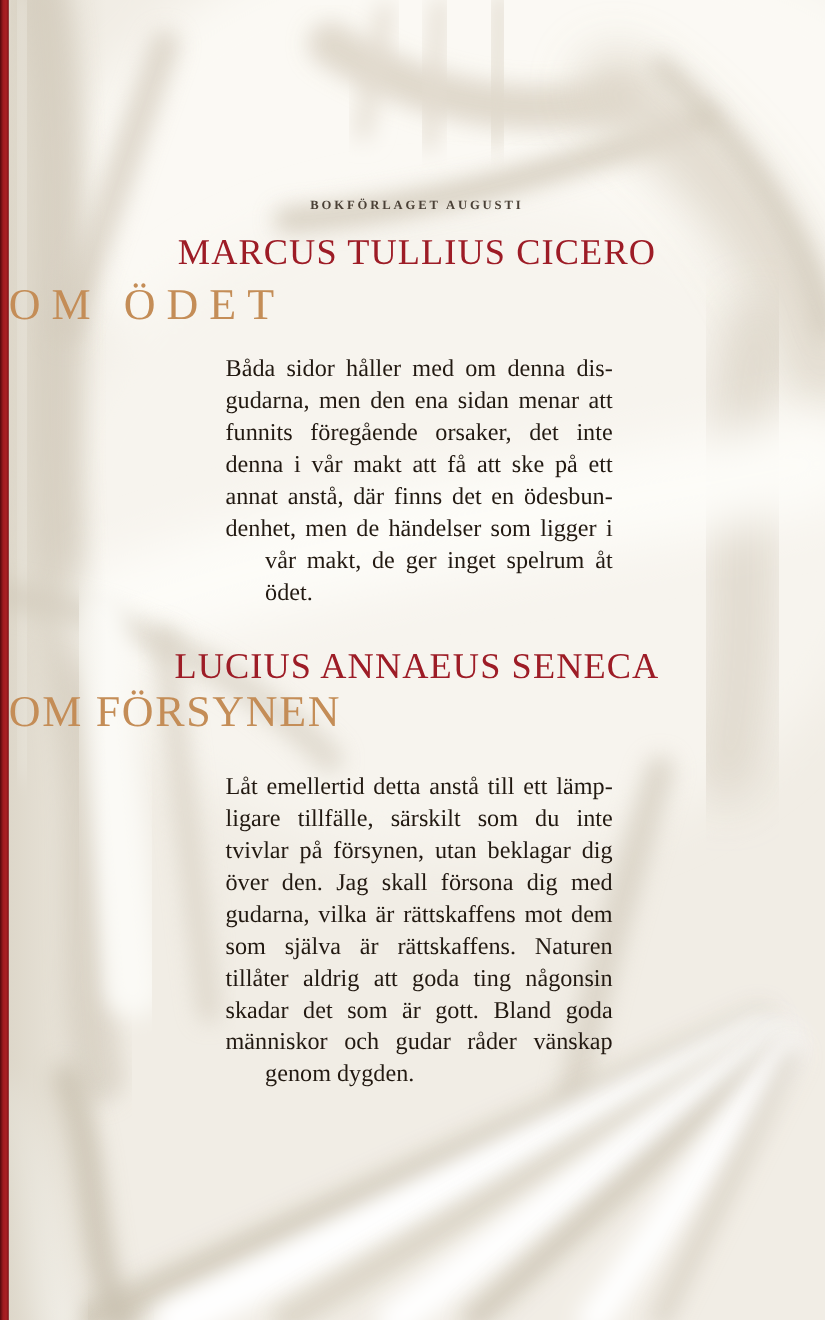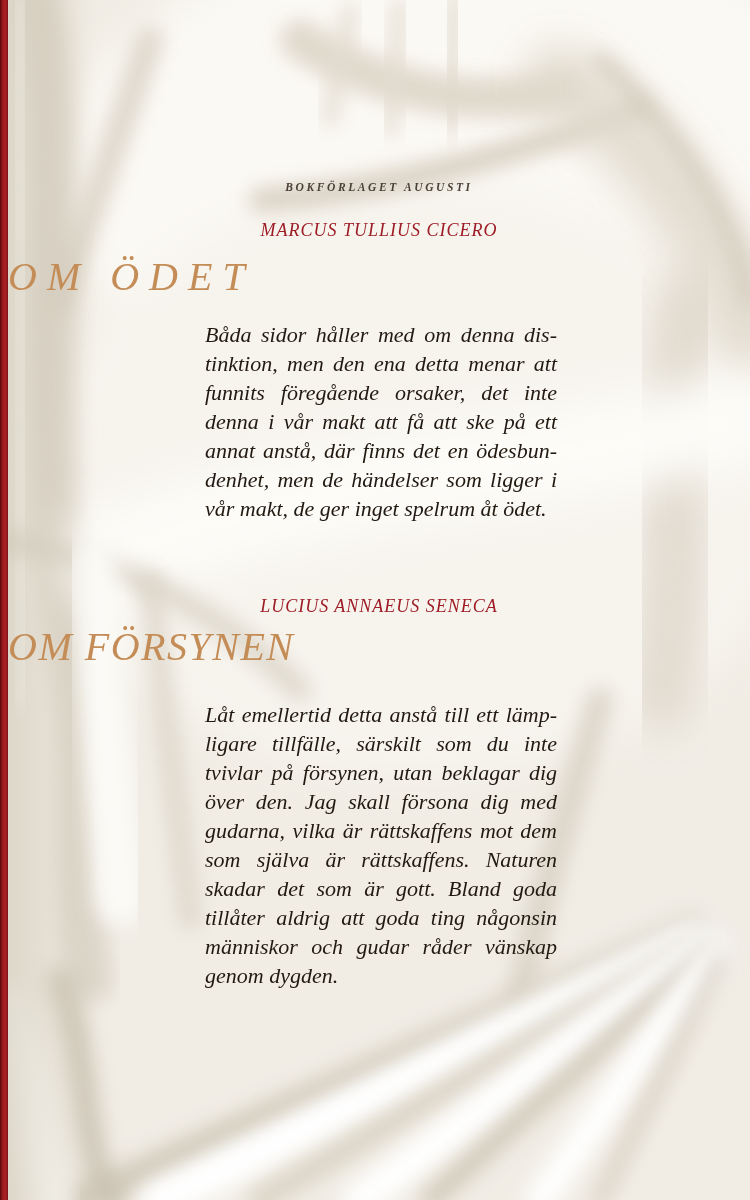--- a/index.html
+++ b/index.html
@@ -2,38 +2,37 @@
 <html style="--spine-red: #9e1b1f; --author-red: #9d1c26; --title-gold: #c48d57; --body-text: #221911; --publisher-text: #4a4036; --drapery-base: #f1ede5; --drapery-shadow: #cfc7b7; --drapery-highlight: #fdfcf8;"><head>
 <meta charset="utf-8">
 <style>
   html,body{margin:0;padding:0;background:#ffffff;}
   .page{
     position:relative;
     width:750px;height:1200px;
     overflow:hidden;
     background:#f1ede5;
     font-family:"Liberation Serif", serif;
-    font-style:italic;
   }
   svg.bg{position:absolute;left:0;top:0;width:750px;height:1200px;}
   .spine{
     position:absolute;left:0;top:0;width:8px;height:1200px;
     background:linear-gradient(90deg,#55090c 0%,#9e1b1f 35%,#ab2024 70%,#7a1215 100%);
   }
   .publisher{
     position:absolute;top:181px;left:8px;right:0;
     text-align:center;
     font-size:11.5px;font-weight:bold;
     letter-spacing:2.6px;
     color:var(--publisher-text,#4a4036);
   }
   .author{
     position:absolute;left:8px;right:0;
     text-align:center;
-    font-size:18px;line-height:30px;
+    font-size:33px;line-height:30px;
     letter-spacing:1px;
     color:var(--author-red,#9d1c26);
   }
   #author1{top:215px;}
   #author2{top:591px;}
   .book-title{
     position:absolute;left:8px;right:0;
     text-align:left;
     font-size:40px;line-height:44px;
     color:var(--title-gold,#c48d57);
@@ -41,21 +40,21 @@
   #title1{top:255px;letter-spacing:10px;}
   #title2{top:625px;letter-spacing:1.5px;}
   .excerpt{
     position:absolute;left:205px;width:352px;
     font-size:22px;line-height:29px;
     color:var(--body-text,#221911);
   }
   #excerpt1{top:320px;}
   #excerpt2{top:700px;}
   .line{text-align:justify;text-align-last:justify;}
-  .line.last{text-align-last:left;}
+  .line.last{text-align-last:left;margin-left:36px;}
 </style>
 </head>
 <body>
 
 <div class="page">
 
   <svg class="bg" viewBox="0 0 750 1200" preserveAspectRatio="none" aria-hidden="true">
     <defs>
       <filter id="b1" x="-60%" y="-60%" width="220%" height="220%">
           <feGaussianBlur stdDeviation="10"></feGaussianBlur>
@@ -109,37 +108,37 @@
 
   <div class="spine"></div>
 
   <div class="publisher">BOKFÖRLAGET AUGUSTI</div>
 
   <div class="author" id="author1">MARCUS TULLIUS CICERO</div>
   <div class="book-title" id="title1">OM ÖDET</div>
 
   <div class="excerpt" id="excerpt1">
     <div class="line">Båda sidor håller med om denna dis-</div>
-    <div class="line">tinktion, men den ena detta menar att</div>
+    <div class="line">gudarna, men den ena sidan menar att</div>
     <div class="line">funnits föregående orsaker, det inte</div>
     <div class="line">denna i vår makt att få att ske på ett</div>
     <div class="line">annat anstå, där finns det en ödesbun-</div>
     <div class="line">denhet, men de händelser som ligger i</div>
     <div class="line last">vår makt, de ger inget spelrum åt ödet.</div>
   </div>
 
   <div class="author" id="author2">LUCIUS ANNAEUS SENECA</div>
   <div class="book-title" id="title2">OM FÖRSYNEN</div>
 
   <div class="excerpt" id="excerpt2">
     <div class="line">Låt emellertid detta anstå till ett lämp-</div>
     <div class="line">ligare tillfälle, särskilt som du inte</div>
     <div class="line">tvivlar på försynen, utan beklagar dig</div>
     <div class="line">över den. Jag skall försona dig med</div>
     <div class="line">gudarna, vilka är rättskaffens mot dem</div>
     <div class="line">som själva är rättskaffens. Naturen</div>
+    <div class="line">tillåter aldrig att goda ting någonsin</div>
     <div class="line">skadar det som är gott. Bland goda</div>
-    <div class="line">tillåter aldrig att goda ting någonsin</div>
     <div class="line">människor och gudar råder vänskap</div>
     <div class="line last">genom dygden.</div>
   </div>
 
 </div>
 
 </body></html>

